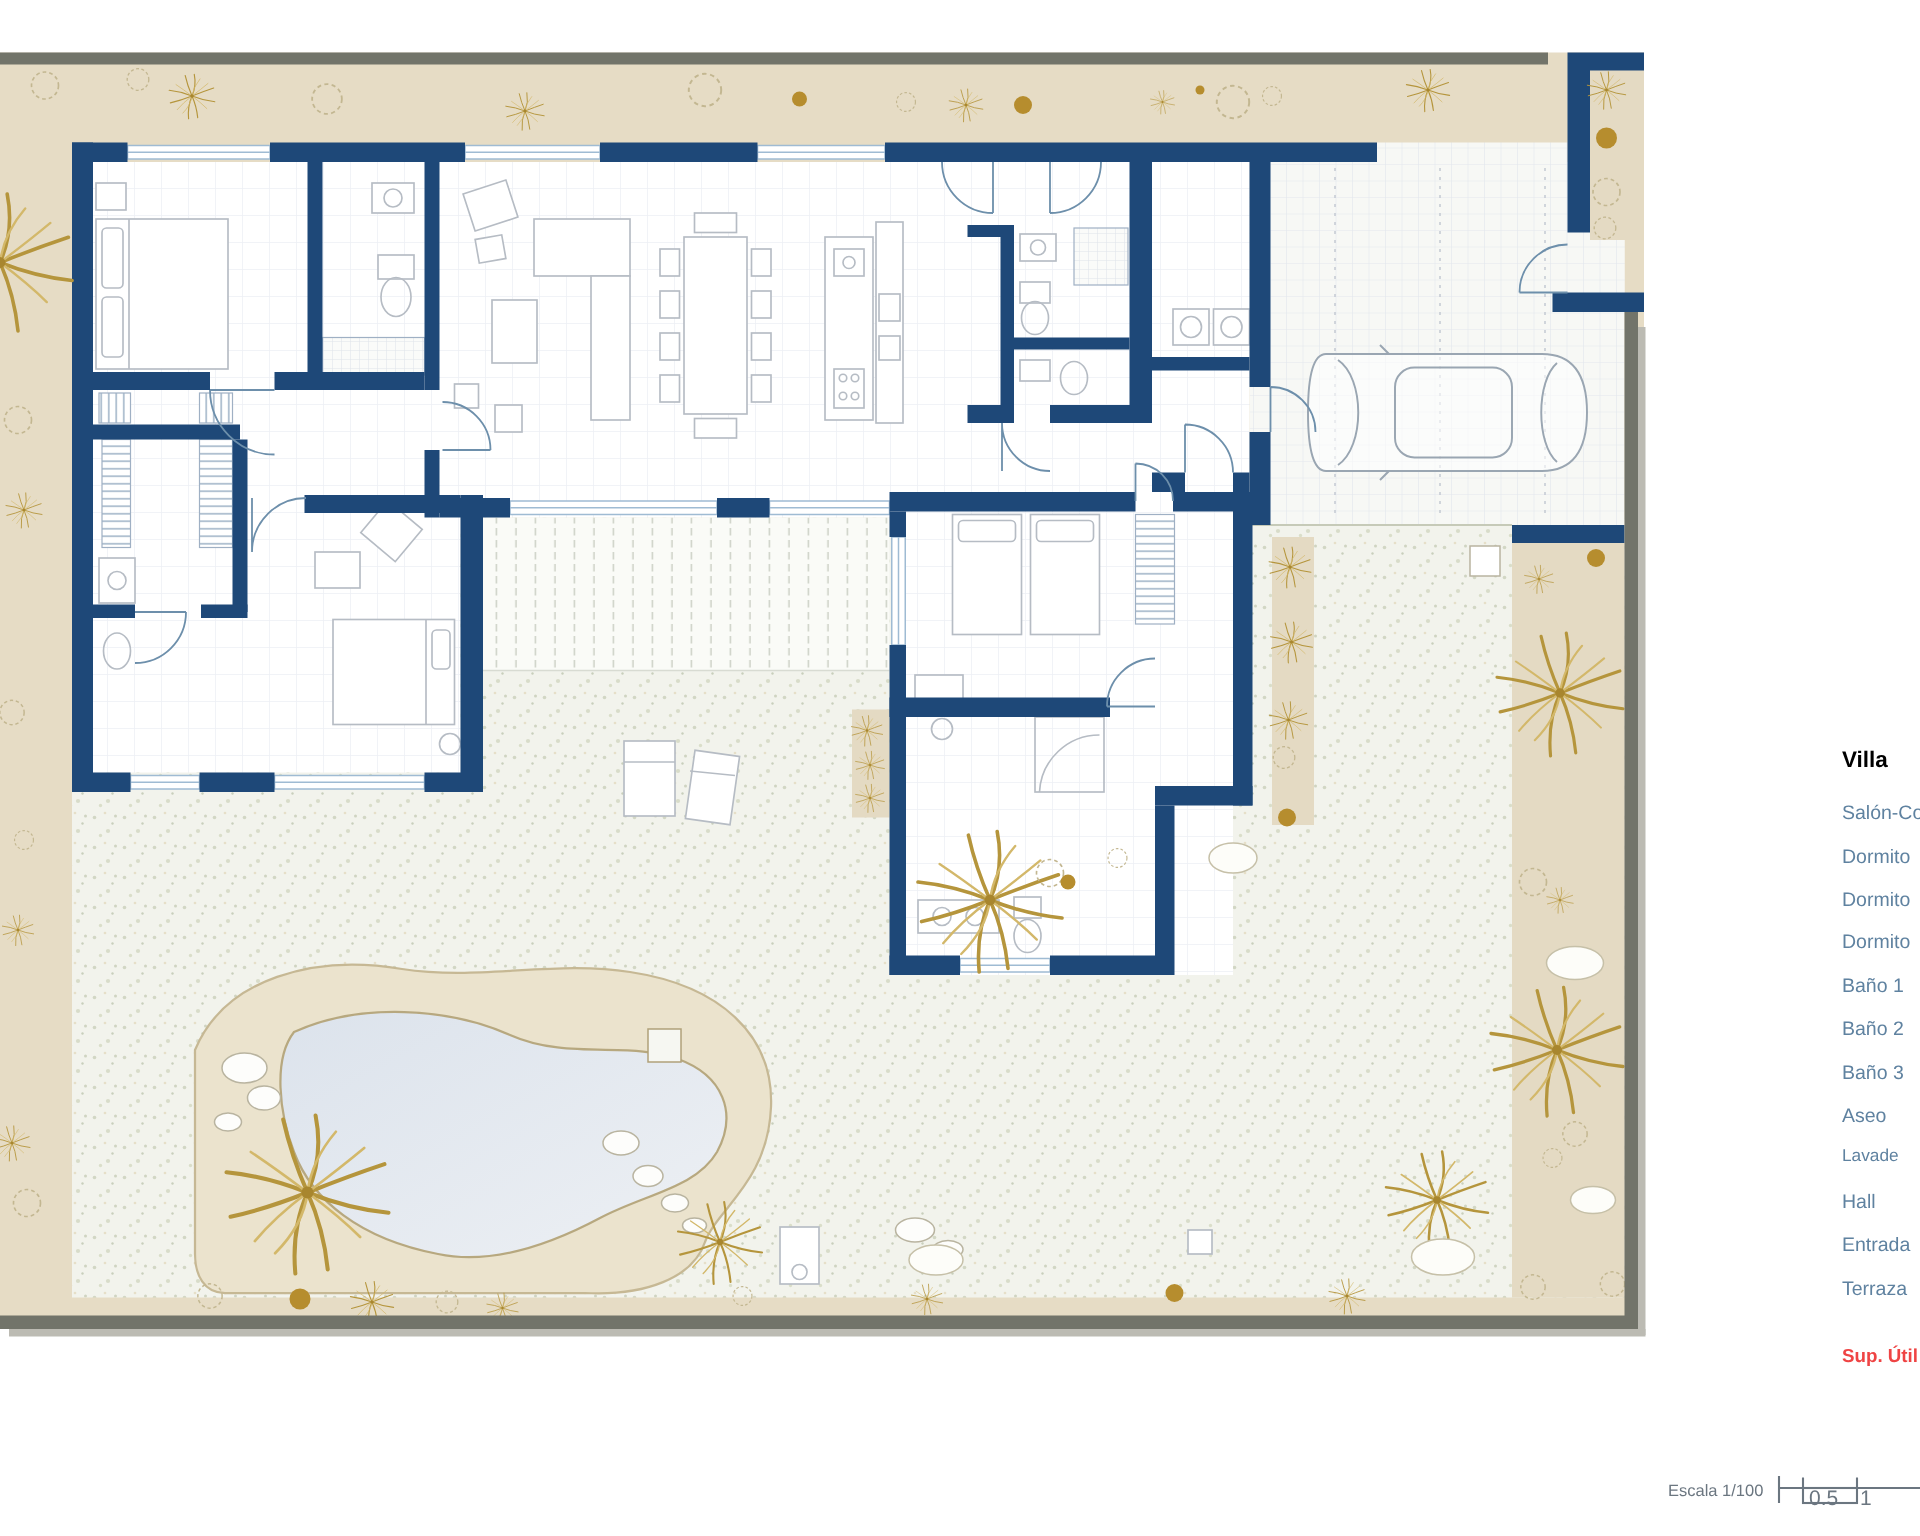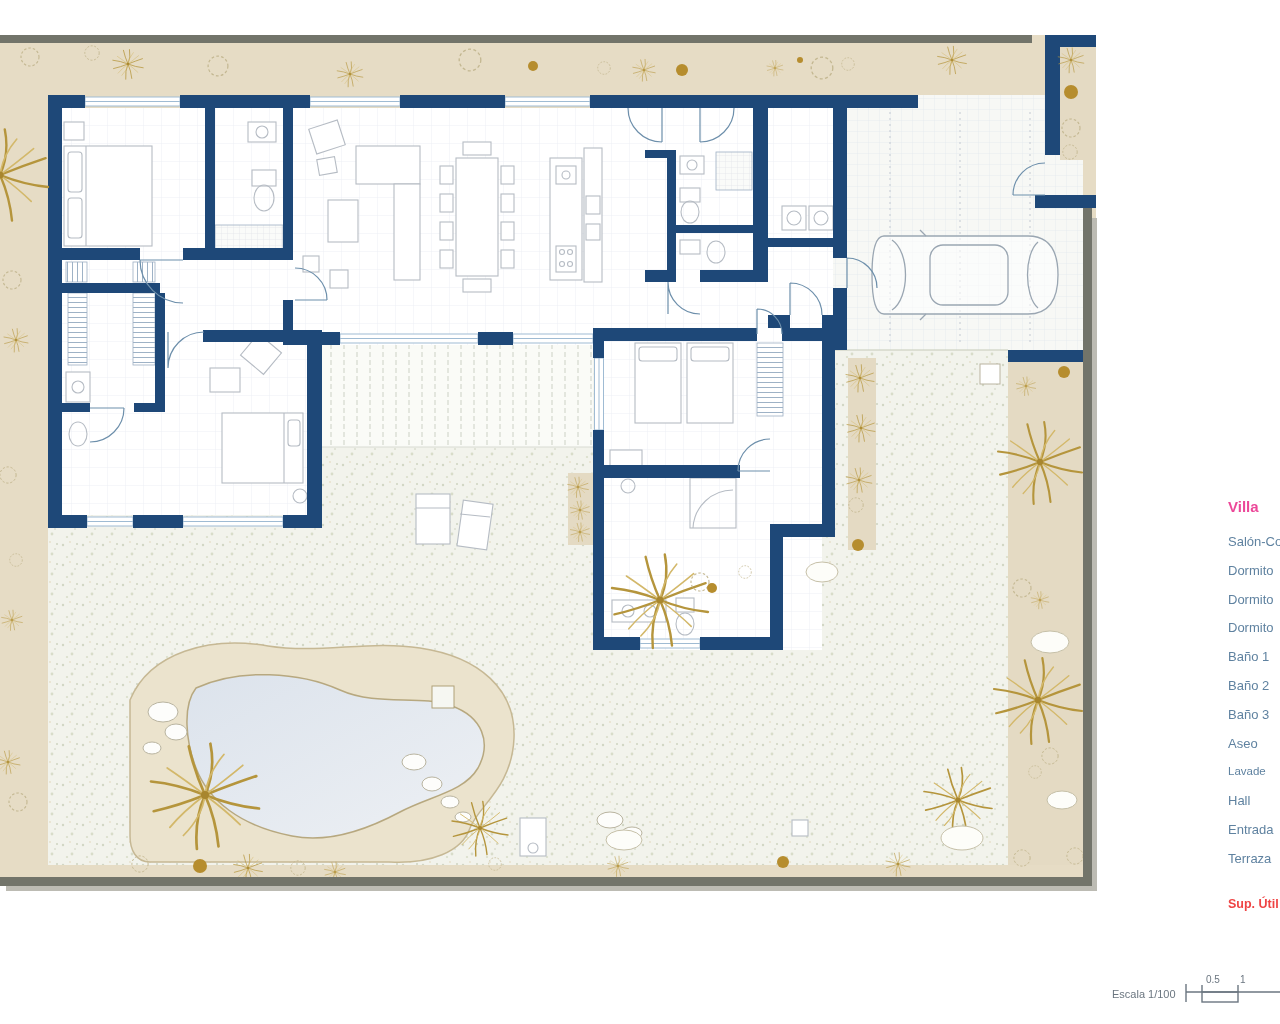--- a/index.html
+++ b/index.html
@@ -1,25 +1,25 @@
 <!DOCTYPE html>
 <html><head>
 <meta charset="utf-8">
 <style>
   html,body{margin:0;padding:0;}
   body{
     width:1280px;height:1024px;position:relative;overflow:hidden;
     background:#ffffff;font-family:"Liberation Sans",sans-serif;
   }
   #plan-svg{position:absolute;left:0;top:0;}
-  .legend-title{position:absolute;left:1228px;top:498px;font-size:15px;font-weight:bold;color:#ec4899;white-space:nowrap;}
+  .legend-title{position:absolute;left:1228px;top:498px;font-size:15px;font-weight:bold;color:#000000;white-space:nowrap;}
   .legend-item{position:absolute;left:1228px;font-size:13px;color:#5f82a0;white-space:nowrap;width:80px;}
   .legend-footer{position:absolute;left:1228px;top:897px;font-size:12.5px;font-weight:bold;color:#ef4444;white-space:nowrap;}
   .scale-label{position:absolute;left:1112px;top:988px;font-size:11px;color:#6b7680;white-space:nowrap;}
-  .scale-tick{position:absolute;font-size:10px;color:#6b7680;white-space:nowrap;}
+  .scale-tick{position:absolute;font-size:14px;color:#6b7680;white-space:nowrap;margin-top:16px;}
 </style>
 </head>
 <body>
 
 <svg id="plan-svg" width="1280" height="1024" viewBox="0 0 1280 1024">
   <defs>
     <pattern id="roomgrid" width="18" height="18" patternUnits="userSpaceOnUse">
       <rect width="18" height="18" fill="#ffffff"></rect>
       <path d="M18,0 V18 M0,18 H18" stroke="#edf0f5" stroke-width="1" fill="none"></path>
     </pattern>

